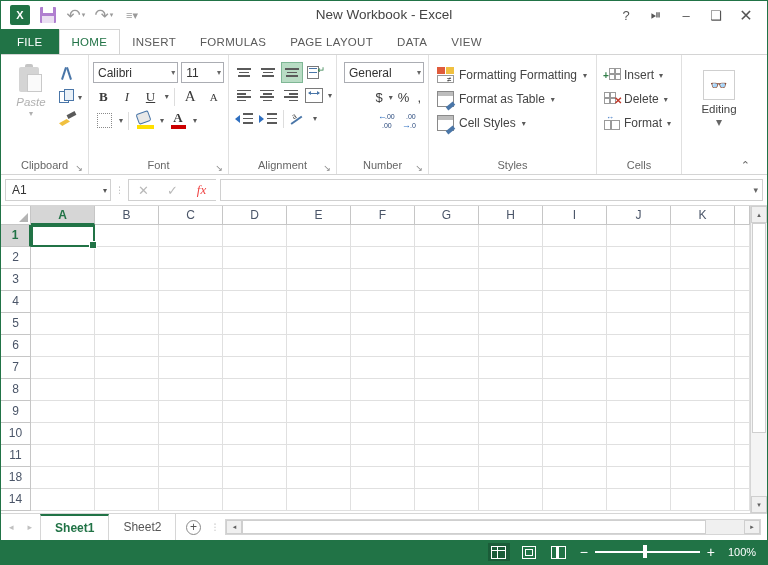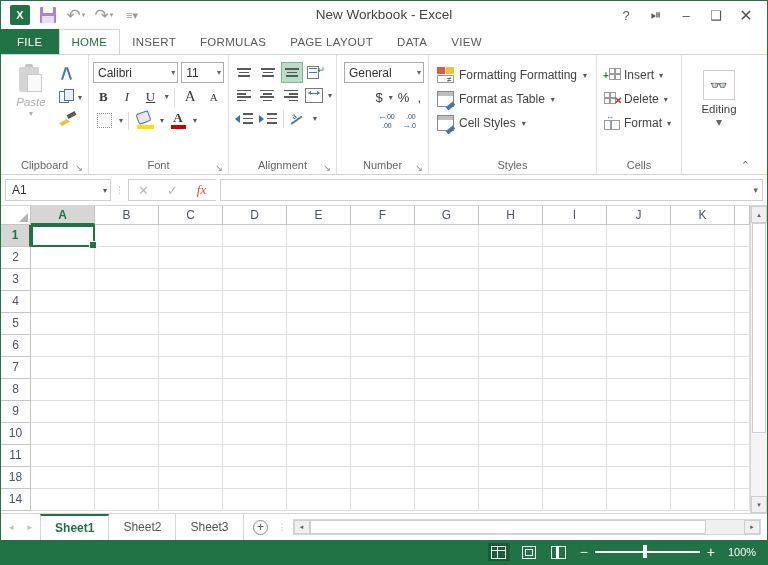--- a/index.html
+++ b/index.html
@@ -862,21 +862,20 @@
   </div>
 
   <div class="tabbar">
     <div class="nav-arrows">
       <span>◂</span>
       <span>▸</span>
     </div>
     <div class="sheet-tabs">
       <div class="stab active">Sheet1</div>
       <div class="stab">Sheet2</div>
-      <div class="stab">Sheet3</div>
     </div>
     <div class="addsheet">
       <span class="plus-circ">+</span>
     </div>
     <div class="hsb-area">
       <div class="grip">⋮</div>
       <div class="hsb">
         <div class="hsb-btn">◂</div>
         <div class="hsb-thumb"></div>
         <div class="hsb-rest"></div>

